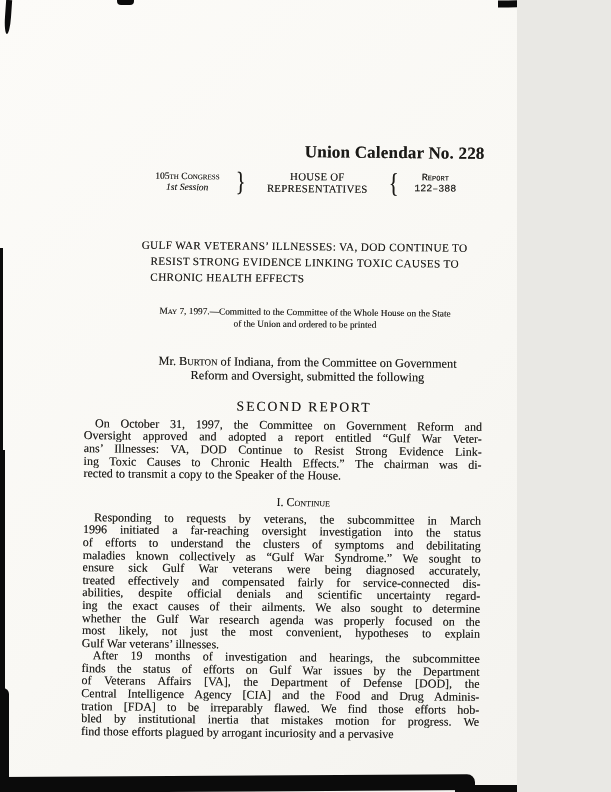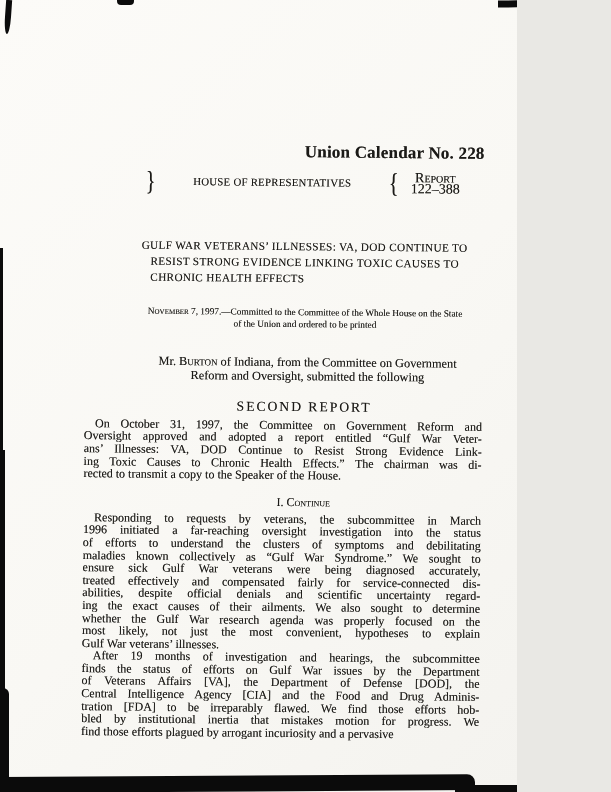--- a/index.html
+++ b/index.html
@@ -47,21 +47,21 @@
   .masthead {
     display: flex;
     align-items: center;
     margin: 8px 0 0 56px;
     width: 326px;
   }
   .mast-left  { width: 90px; text-align: center; font-size: 9.6px; line-height: 11.5px; }
   .session    { font-style: italic; }
   .brace      { font-size: 27px; line-height: 24px; transform: scaleX(0.75); margin: 0 2px; font-weight: 400; }
   .chamber    { flex: 1; text-align: center; font-size: 10.8px; letter-spacing: 0.25px; }
-  .mast-right { width: 66px; text-align: center; font-size: 14px; line-height: 11.5px; }
+  .mast-right { width: 66px; text-align: center; font-size: 10px; line-height: 11.5px; font-family: Liberation Mono, monospace; }
 
   .title {
     margin: 44px 0 0 56px;
     font-size: 11.2px;
     line-height: 16px;
     letter-spacing: 0.35px;
   }
   .title .tline + .tline { margin-left: 9px; }
 
   .dateblock {
@@ -117,37 +117,41 @@
   <div class="artifact a-bbar"></div>
   <div class="artifact a-bthin"></div>
   <div class="artifact a-rlow"></div>
   <div class="artifact a-rnotch"></div>
 
   <div class="content">
 
     <div class="calendar">Union Calendar No. 228</div>
 
     <div class="masthead">
+      <div class="mast-left">
+        <div class="sc">105th Congress</div>
+        <div class="session">1st Session</div>
+      </div>
       <div class="brace">}</div>
       <div class="chamber">HOUSE OF REPRESENTATIVES</div>
       <div class="brace">{</div>
       <div class="mast-right">
         <div class="sc">Report</div>
         <div>122–388</div>
       </div>
     </div>
 
     <div class="title">
         <div class="tline">GULF WAR VETERANS’ ILLNESSES: VA, DOD CONTINUE TO</div>
         <div class="tline">RESIST STRONG EVIDENCE LINKING TOXIC CAUSES TO</div>
         <div class="tline tline-last">CHRONIC HEALTH EFFECTS</div>
       </div>
 
     <div class="dateblock">
-      <div><span class="sc">November 7, 1997.</span><span>—Committed to the Committee of the Whole House on the State</span></div>
+      <div><span class="sc">May 7, 1997.</span><span>—Committed to the Committee of the Whole House on the State</span></div>
       <div>of the Union and ordered to be printed</div>
     </div>
 
     <div class="submitted">
       <div><span>Mr. </span><span class="sc">Burton</span><span> of Indiana, from the Committee on Government</span></div>
       <div>Reform and Oversight, submitted the following</div>
     </div>
 
     <div class="report-heading">SECOND REPORT</div>
 

